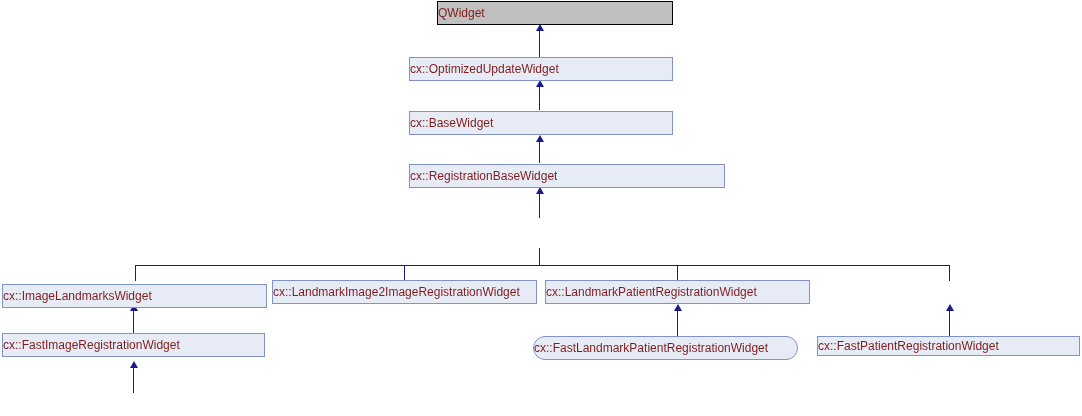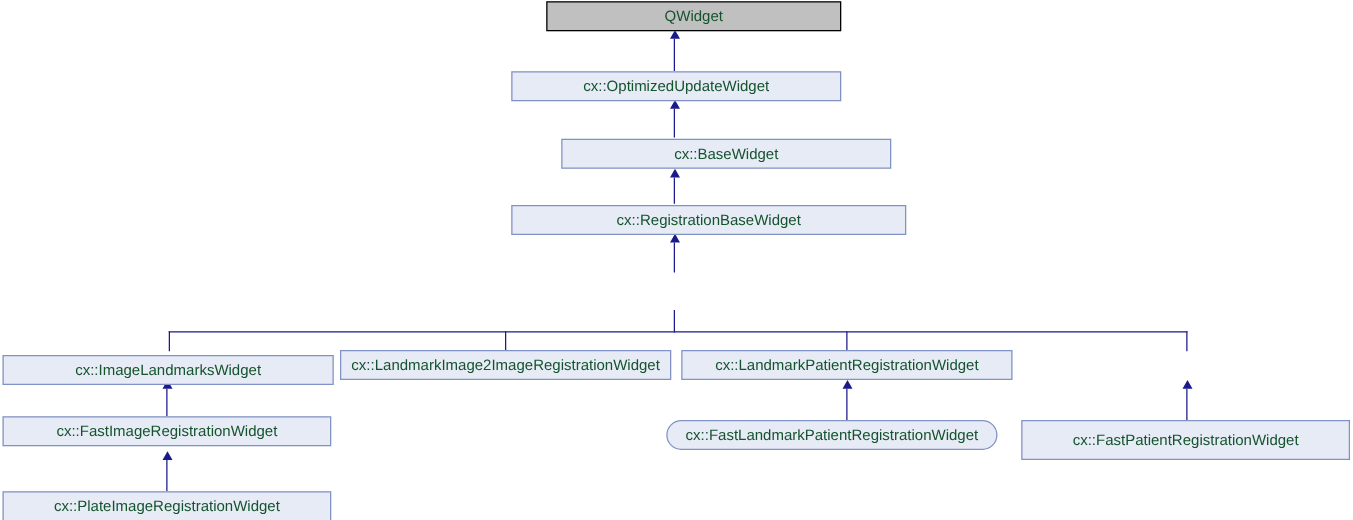--- a/index.html
+++ b/index.html
@@ -13,24 +13,23 @@
     height: 416px;
     background: #ffffff;
     font-family: "Liberation Sans", sans-serif;
     overflow: hidden;
   }
   .node {
     position: absolute;
     box-sizing: border-box;
     display: flex;
     align-items: center;
-    justify-content: center;
     font-size: 12px;
     line-height: 1;
-    color: #14532d;
+    color: #7f1d1d;
     white-space: nowrap;
     border: 1px solid #8192c4;
     background: #e7ebf5;
     letter-spacing: 0px;
   }
   .node.root {
     background: #c0c0c0;
     border: 1px solid #000000;
   }
   .node.current {
@@ -91,21 +90,21 @@
   <div class="arrow" style="left:946px; top:304px;"></div>
 
   <div class="node root" style="left:437px; top:1px; width:236px; height:24px;">
     <span>QWidget</span>
   </div>
 
   <div class="node" style="left:409px; top:57px; width:264px; height:24px;">
     <span>cx::OptimizedUpdateWidget</span>
   </div>
 
-  <div class="node" style="left:409px; top:111px; width:264px; height:24px;margin-left:40px;">
+  <div class="node" style="left:409px; top:111px; width:264px; height:24px;">
     <span>cx::BaseWidget</span>
   </div>
 
   <div class="node" style="left:409px; top:164px; width:316px; height:24px;">
     <span>cx::RegistrationBaseWidget</span>
   </div>
 
 
   <div class="node" style="left:2px; top:284px; width:265px; height:24px;">
     <span>cx::ImageLandmarksWidget</span>
@@ -121,21 +120,18 @@
 
 
   <div class="node" style="left:2px; top:333px; width:263px; height:24px;">
     <span>cx::FastImageRegistrationWidget</span>
   </div>
 
   <div class="node" style="left:533px; top:336px; width:265px; height:24px;border-radius:12px;">
     <span>cx::FastLandmarkPatientRegistrationWidget</span>
   </div>
 
-  <div class="node" style="left:817px; top:336px; width:263px; height:32px;">
+  <div class="node" style="left:817px; top:336px; width:263px; height:20px;">
     <span>cx::FastPatientRegistrationWidget</span>
   </div>
 
-  <div class="node" style="left:2px; top:393px; width:263px; height:24px;">
-    <span>cx::PlateImageRegistrationWidget</span>
-  </div>
 
 </div>
 
 </body></html>

